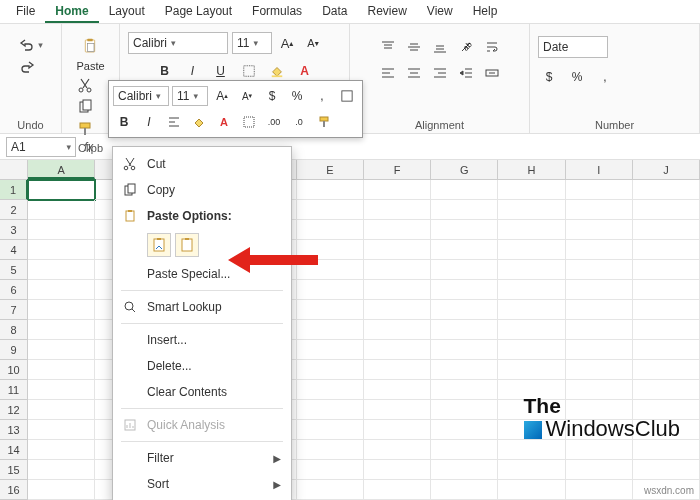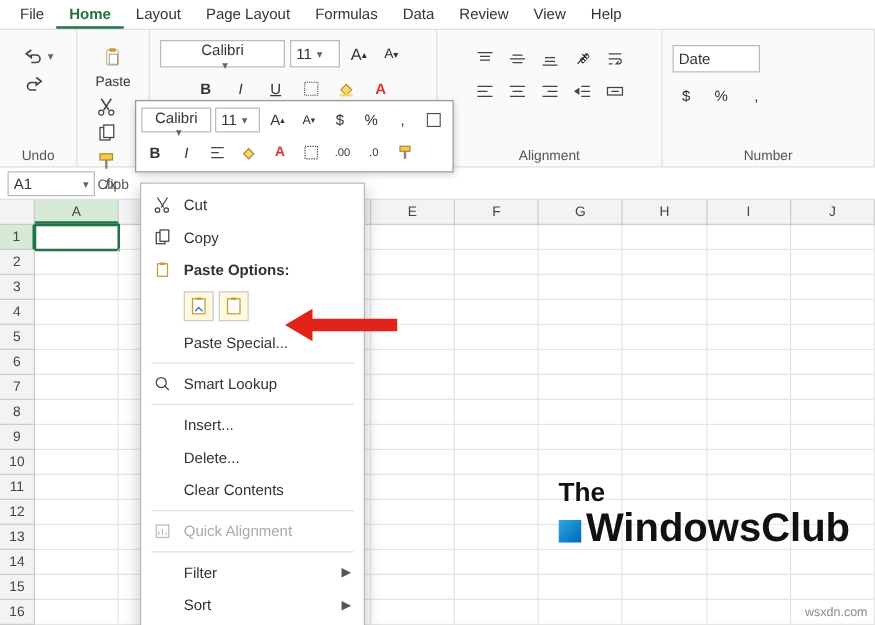--- a/index.html
+++ b/index.html
@@ -29,21 +29,21 @@
 
 .paste-btn { display: flex; flex-direction: column; align-items: center; margin-top: 2px; }
 .paste-btn .paste-icon { width: 28px; height: 28px; }
 .clip-side { display: flex; flex-direction: column; gap: 4px; }
 
 
 .font-row1 { display: flex; gap: 4px; align-items: center; margin-top: 2px; }
 .font-row2 { display: flex; gap: 6px; align-items: center; justify-content: center; }
 .select-faux { border: 1px solid #bbb; background: #fff; height: 22px; display: flex; align-items: center; padding: 0 4px; font-size: 12px; }
 .select-faux .caret { margin-left: 4px; font-size: 9px; color: #666; }
-.fontname { width: 100px; flex-direction: column; }
+.fontname { width: 100px; }
 .fontsize { width: 40px; }
 .sqbtn { width: 22px; height: 22px; display: inline-flex; align-items: center; justify-content: center; border: 1px solid transparent; }
 
 
 .align-grid { display: grid; grid-template-columns: repeat(5, 22px); grid-template-rows: repeat(2, 22px); gap: 4px; margin-top: 6px; }
 .align-grid .sqbtn { border: none; }
 .align-wrap { display:flex; }
 
 
 .number-content { display:flex; flex-direction:column; gap:8px; align-items:flex-start; margin-top:6px; width:100%;}
@@ -87,21 +87,21 @@
 .paste-opts { display:flex; gap:4px; padding:4px 0 4px 34px; }
 .paste-opts .popt { width:24px; height:24px; border:1px solid #ccc; display:flex; align-items:center; justify-content:center; background:#fff9e0; }
 
 
 .arrow { position:absolute; left:228px; top:243px; z-index:20; pointer-events:none; }
 .arrow svg { width:90px; height:34px; }
 
 
 .watermark { position:absolute; right:20px; bottom:60px; font-size:22px; font-weight:400; color:#111; line-height:1.05; z-index:3; pointer-events:none;}
 .watermark .l1 { font-size:21px;font-weight:bold; }
-.watermark .l2 { font-size:32px; font-weight:700; }
+.watermark .l2 { font-size:22px; font-weight:400; }
 .watermark .icon-win { display:inline-block; width:18px; height:18px; background:linear-gradient(135deg,#2aa9e0,#0067b8); margin-right:4px; vertical-align:middle; }
 .credit { position:absolute; right:6px; bottom:4px; font-size:10px; color:#888; }
 </style>
 </head>
 <body>
 
 <div class="menubar">
   <span>File</span>
   <span class="active">Home</span>
   <span>Layout</span>
@@ -646,21 +646,21 @@
     <span class="cm-label">Clear Contents</span>
   </div>
   <div class="cm-sep"></div>
   <div class="cm-item disabled">
     <span class="cm-icon">
         <svg width="14" height="14" viewBox="0 0 14 14">
           <rect x="2" y="2" width="10" height="10" fill="none" stroke="#bbb"></rect>
           <path d="M4 10V7M7 10V5M10 10V8" stroke="#bbb"></path>
         </svg>
       </span>
-    <span class="cm-label">Quick Alignment</span>
+    <span class="cm-label">Quick Analysis</span>
   </div>
   <div class="cm-sep"></div>
   <div class="cm-item">
     <span class="cm-icon"></span>
     <span class="cm-label">Filter</span>
     <span class="cm-arrow">▶</span>
   </div>
   <div class="cm-item">
     <span class="cm-icon"></span>
     <span class="cm-label">Sort</span>

